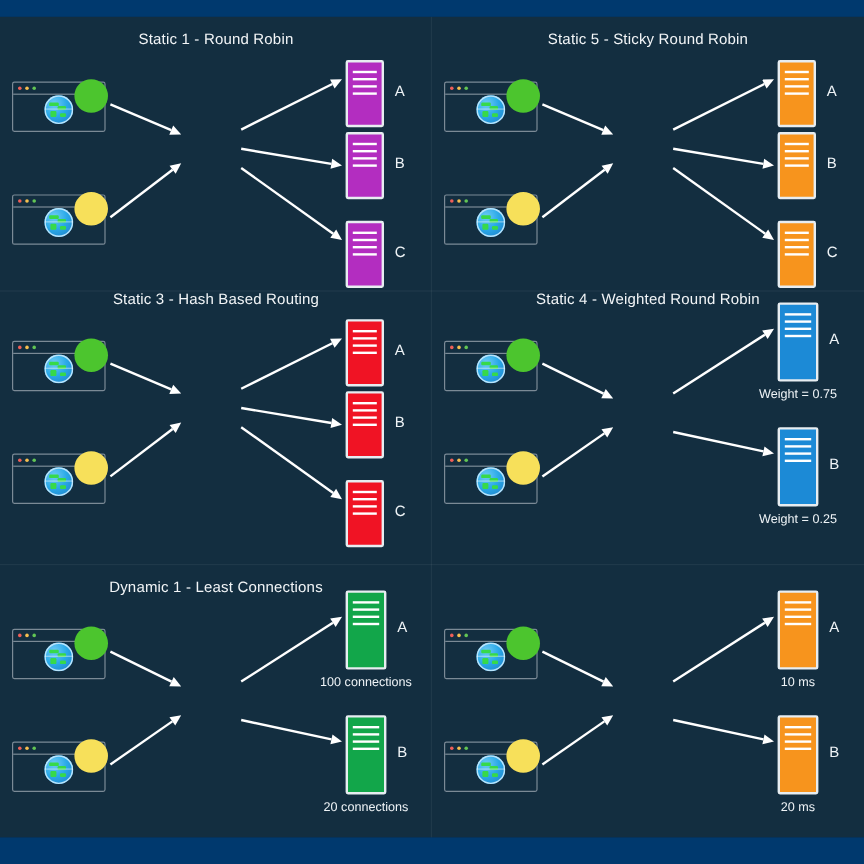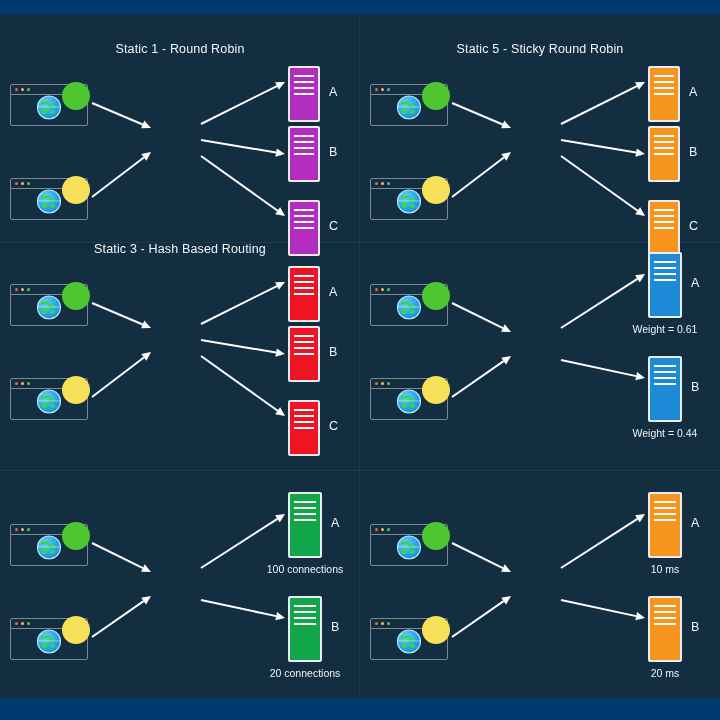--- a/index.html
+++ b/index.html
@@ -7,21 +7,21 @@
     width:720px;height:720px;overflow:hidden;
     background:#003366;
     font-family:"Liberation Sans","DejaVu Sans",sans-serif;
   }
   #stage{position:relative;width:720px;height:720px;}
   .bandTop{position:absolute;left:0;top:0;width:720px;height:14px;background:#00396e;}
   .bandBottom{position:absolute;left:0;bottom:0;width:720px;height:22px;background:#00396e;}
   .canvas{position:absolute;left:0;top:14px;width:720px;height:684px;background:#132e40;}
 
   .panel{position:absolute;width:360px;height:228px;box-sizing:border-box;}
-  .panel.r0{top:16px;text-decoration:underline;}
+  .panel.r0{top:0;text-decoration:underline;}
   .panel.r1{top:216px;}
   .panel.r2{top:456px;height:228px;}
   .panel.c0{left:0;}
   .panel.c1{left:360px;}
 
   .vdiv{position:absolute;left:359px;top:0;width:1px;height:684px;background:rgba(255,255,255,.055);}
   .hdiv1{position:absolute;left:0;top:228px;width:720px;height:1px;background:rgba(255,255,255,.055);}
   .hdiv2{position:absolute;left:0;top:456px;width:720px;height:1px;background:rgba(255,255,255,.055);}
 
   .ptitle{
@@ -295,20 +295,21 @@
         <div class="slabel" style="left: 329px; top: 115px;">B</div>
         <div class="server" style="left: 288px; top: 170px; width: 32px; height: 56px; background: rgb(240, 19, 36);">
           <div class="slot" style="top: 7px;"></div>
           <div class="slot" style="top: 13px;"></div>
           <div class="slot" style="top: 19px;"></div>
           <div class="slot" style="top: 25px;"></div>
         </div>
         <div class="slabel" style="left: 329px; top: 189px;">C</div>
       </div>
     <div class="panel r1 c1">
+        <div class="ptitle">Static 4 - Weighted Round Robin</div>
         <svg class="edges" width="360" height="228">
           <g>
             <line x1="92" y1="73" x2="142.92296174523136" y2="98.02993034935102" stroke="#ffffff" stroke-width="2"></line>
             <polygon points="151,102 141.0702625749285,101.79921486824304 144.77566091553422,94.260645830459" fill="#ffffff"></polygon>
           </g>
           <g>
             <line x1="92" y1="167" x2="143.60930090144106" y2="131.13590954306636" stroke="#ffffff" stroke-width="2"></line>
             <polygon points="151,126 146.00605868820537,134.5849024557272 141.21254311467675,127.68691663040553" fill="#ffffff"></polygon>
           </g>
           <g>
@@ -350,31 +351,32 @@
         </div>
         <div class="bubble green" style="left: 62px; top: 52px;"></div>
         <div class="bubble yellow" style="left: 62px; top: 146px;"></div>
         <div class="server" style="left: 288px; top: 22px; width: 34px; height: 66px; background: rgb(28, 138, 214);">
           <div class="slot" style="top: 7px;"></div>
           <div class="slot" style="top: 13px;"></div>
           <div class="slot" style="top: 19px;"></div>
           <div class="slot" style="top: 25px;"></div>
         </div>
         <div class="slabel" style="left: 331px; top: 46px;">A</div>
-        <div class="sublabel" style="left: 258px; top: 93px; width: 94px;">Weight = 0.61</div>
+        <div class="sublabel" style="left: 258px; top: 93px; width: 94px;">Weight = 0.75</div>
         <div class="server" style="left: 288px; top: 126px; width: 34px; height: 66px; background: rgb(28, 138, 214);">
           <div class="slot" style="top: 7px;"></div>
           <div class="slot" style="top: 13px;"></div>
           <div class="slot" style="top: 19px;"></div>
           <div class="slot" style="top: 25px;"></div>
         </div>
         <div class="slabel" style="left: 331px; top: 150px;">B</div>
-        <div class="sublabel" style="left: 258px; top: 197px; width: 94px;">Weight = 0.44</div>
+        <div class="sublabel" style="left: 258px; top: 197px; width: 94px;">Weight = 0.25</div>
       </div>
     <div class="panel r2 c0">
+        <div class="ptitle">Dynamic 1 - Least Connections</div>
         <svg class="edges" width="360" height="228">
           <g>
             <line x1="92" y1="73" x2="142.92296174523136" y2="98.02993034935102" stroke="#ffffff" stroke-width="2"></line>
             <polygon points="151,102 141.0702625749285,101.79921486824304 144.77566091553422,94.260645830459" fill="#ffffff"></polygon>
           </g>
           <g>
             <line x1="92" y1="167" x2="143.60930090144106" y2="131.13590954306636" stroke="#ffffff" stroke-width="2"></line>
             <polygon points="151,126 146.00605868820537,134.5849024557272 141.21254311467675,127.68691663040553" fill="#ffffff"></polygon>
           </g>
           <g>

